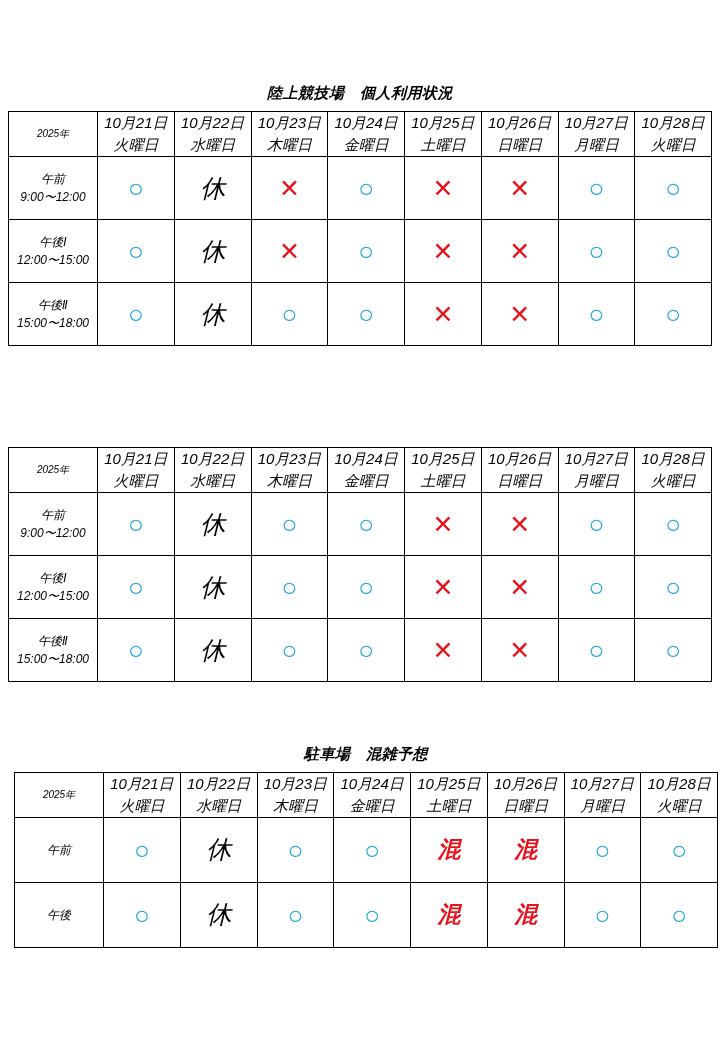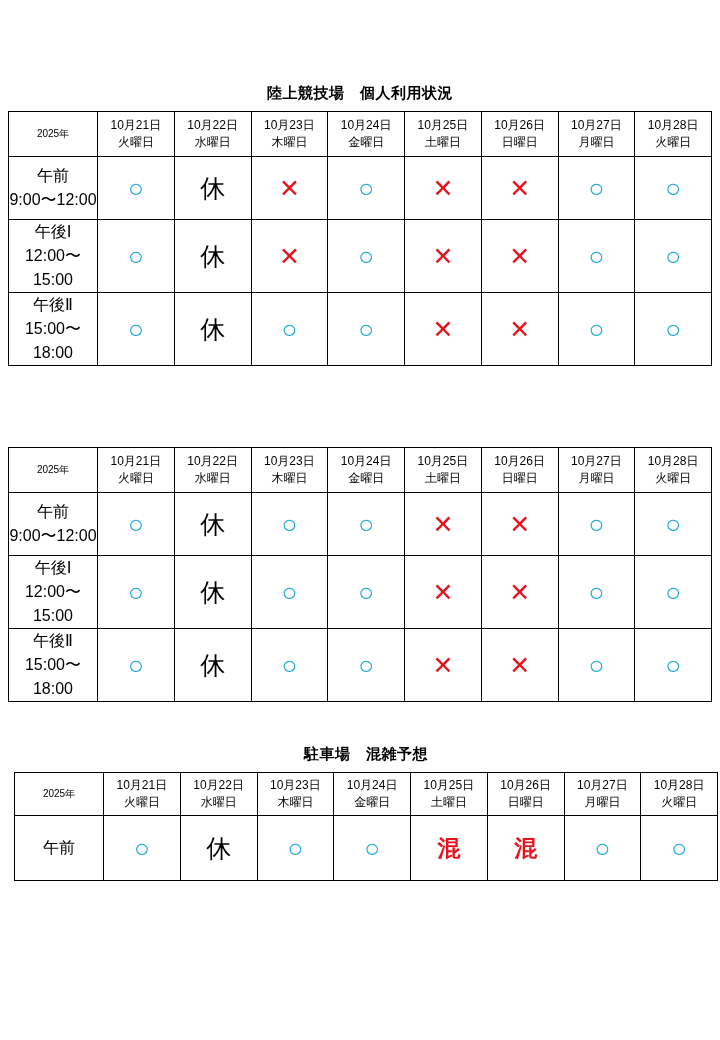--- a/index.html
+++ b/index.html
@@ -13,20 +13,21 @@
     font-family: "Liberation Sans", "DejaVu Sans", sans-serif;
     color: #000000;
     overflow: hidden;
   }
   .page {
     position: relative;
     width: 720px;
     height: 1040px;
     box-sizing: border-box;
     padding: 0 24px;
+    font-style: italic;
   }
   .section {
     margin: 0;
   }
   .section-title {
     text-align: center;
     font-size: 15px;
     font-weight: bold;
     letter-spacing: 0.5px;
     margin: 0 0 8px 0;
@@ -42,28 +43,28 @@
     text-align: center;
     vertical-align: middle;
     padding: 0;
     font-weight: normal;
   }
   .col-head {
     width: 88px;
   }
   .hdr-cell {
     height: 44px;
-    font-size: 12px;
+    font-size: 15px;
     line-height: 1.45;
   }
   .hdr-year {
     font-size: 10px;
   }
   .row-label {
-    font-size: 16px;
+    font-size: 12px;
     line-height: 1.5;
     margin-top: 16px;
   }
   .mark-cell {
     height: 62px;
   }
   .mark {
     display: inline-block;
     line-height: 1;
   }
@@ -318,16 +319,29 @@
             </td>
             <td class="mark-cell"><span class="mark circle">○</span></td>
             <td class="mark-cell"><span class="mark rest">休</span></td>
             <td class="mark-cell"><span class="mark circle">○</span></td>
             <td class="mark-cell"><span class="mark circle">○</span></td>
             <td class="mark-cell"><span class="mark crowd">混</span></td>
             <td class="mark-cell"><span class="mark crowd">混</span></td>
             <td class="mark-cell"><span class="mark circle">○</span></td>
             <td class="mark-cell"><span class="mark circle">○</span></td>
           </tr>
+          <tr>
+            <td class="row-label col-head">
+              <div>午後</div>
+            </td>
+            <td class="mark-cell"><span class="mark circle">○</span></td>
+            <td class="mark-cell"><span class="mark rest">休</span></td>
+            <td class="mark-cell"><span class="mark circle">○</span></td>
+            <td class="mark-cell"><span class="mark circle">○</span></td>
+            <td class="mark-cell"><span class="mark crowd">混</span></td>
+            <td class="mark-cell"><span class="mark crowd">混</span></td>
+            <td class="mark-cell"><span class="mark circle">○</span></td>
+            <td class="mark-cell"><span class="mark circle">○</span></td>
+          </tr>
         </tbody>
       </table>
     </div>
   </div>
 
 </body></html>

